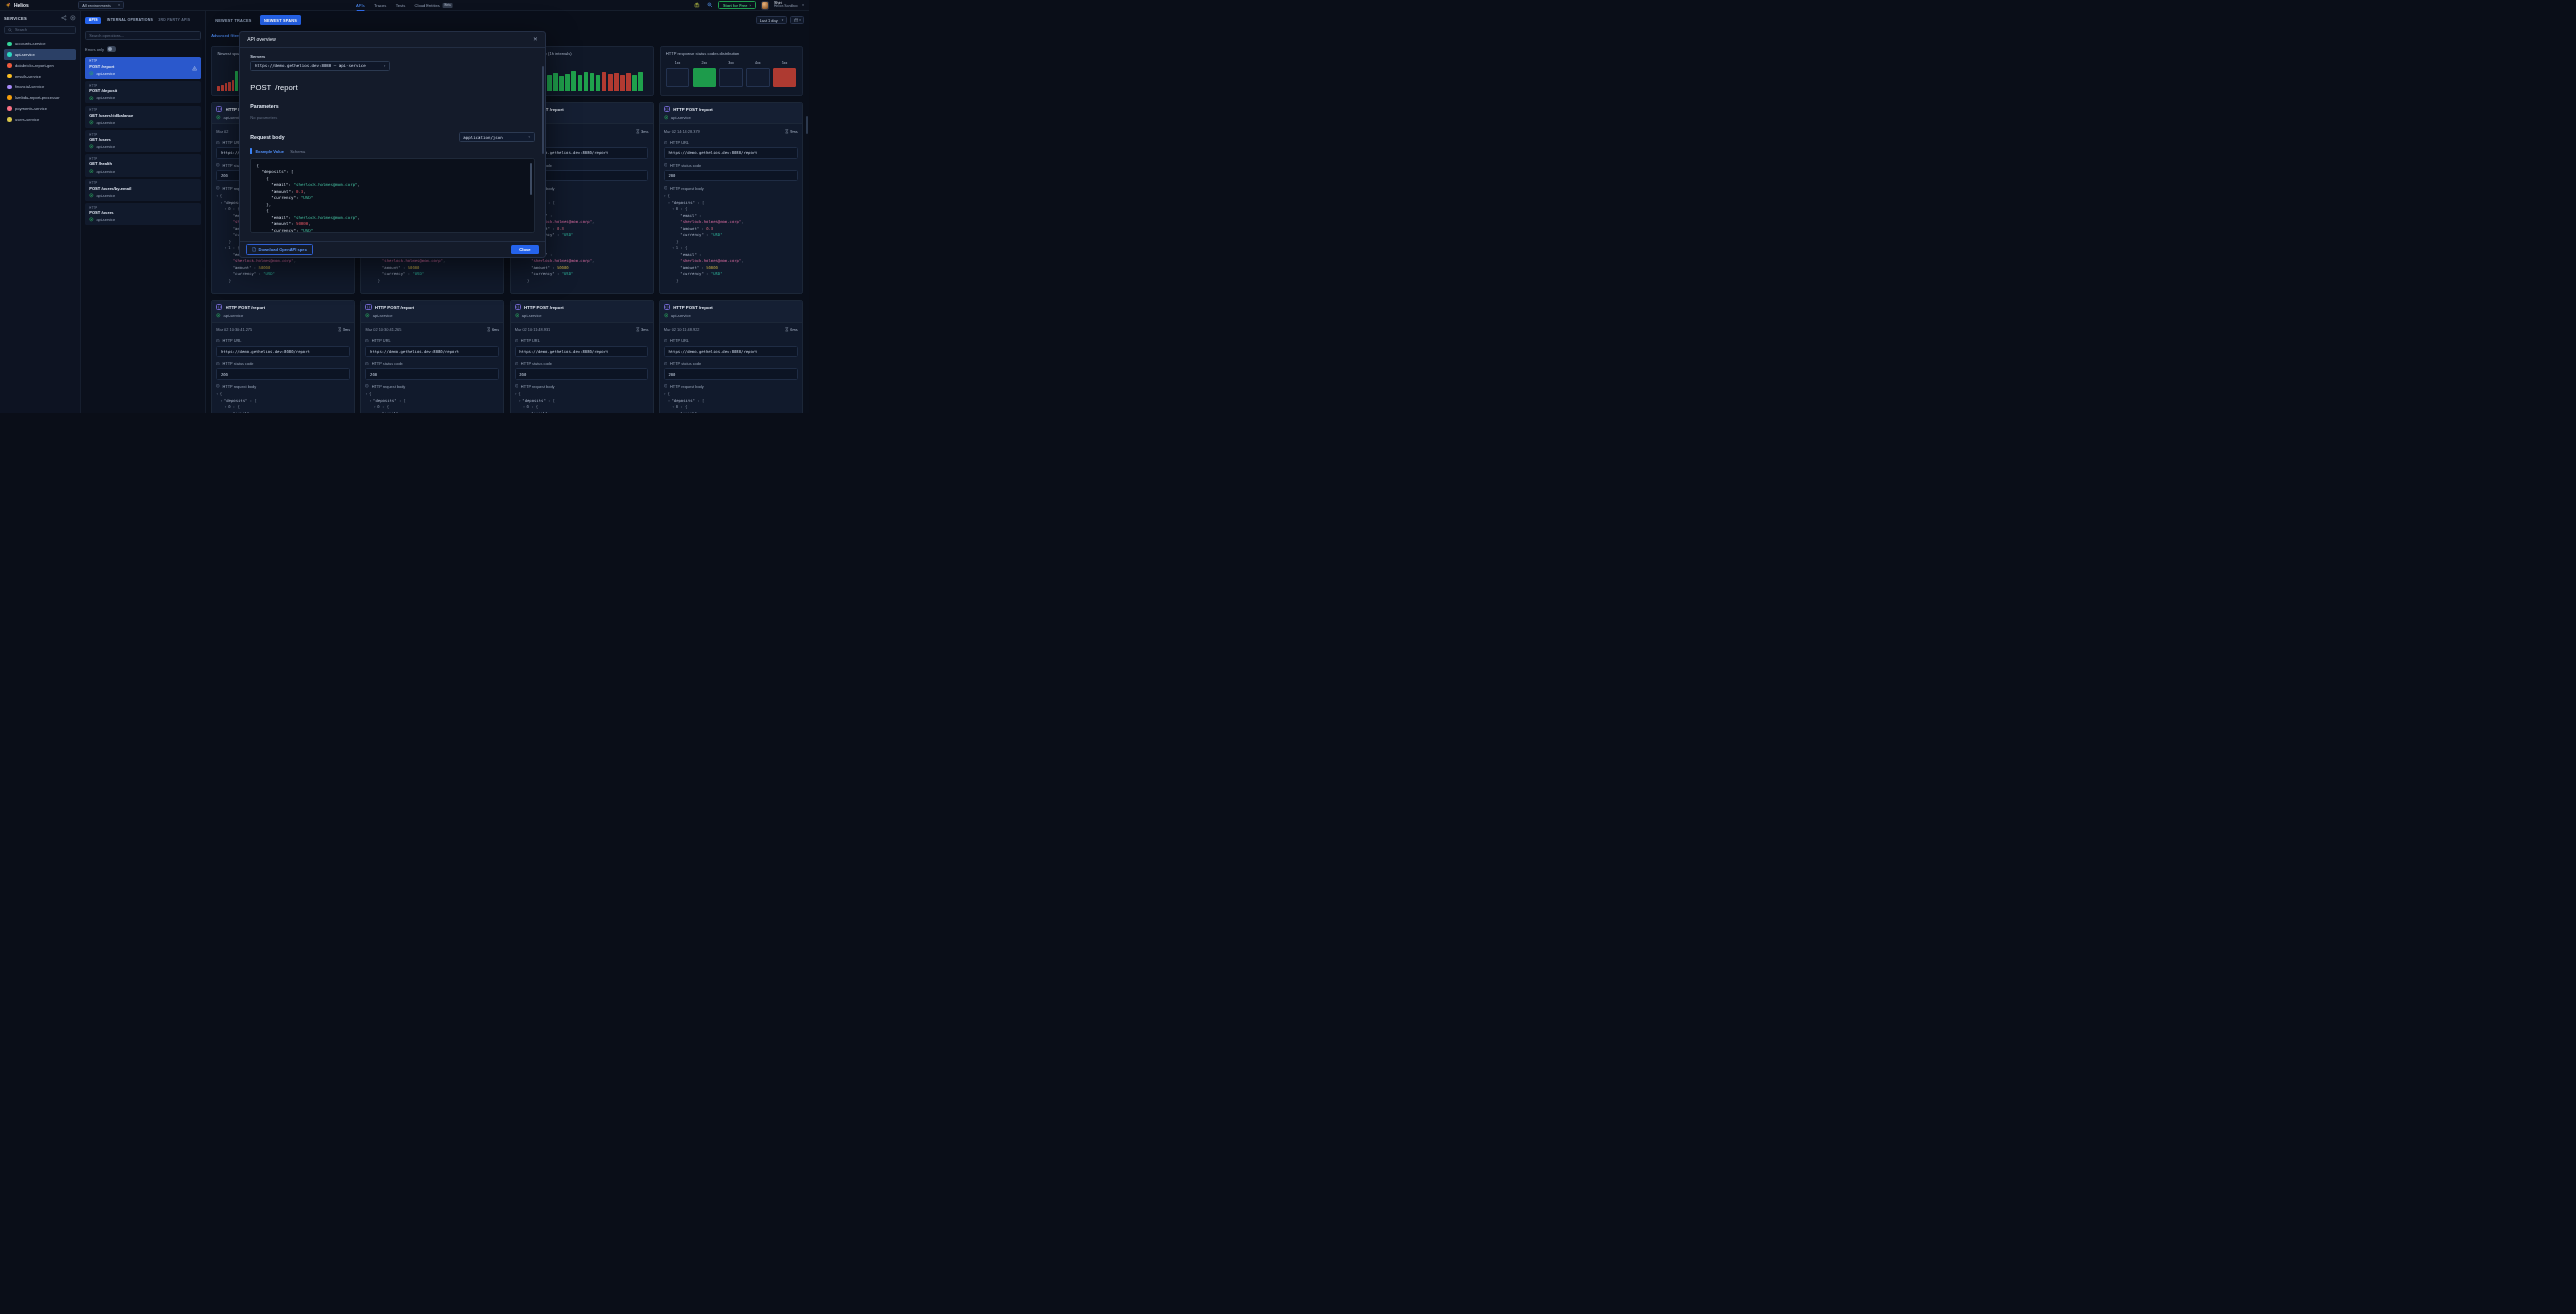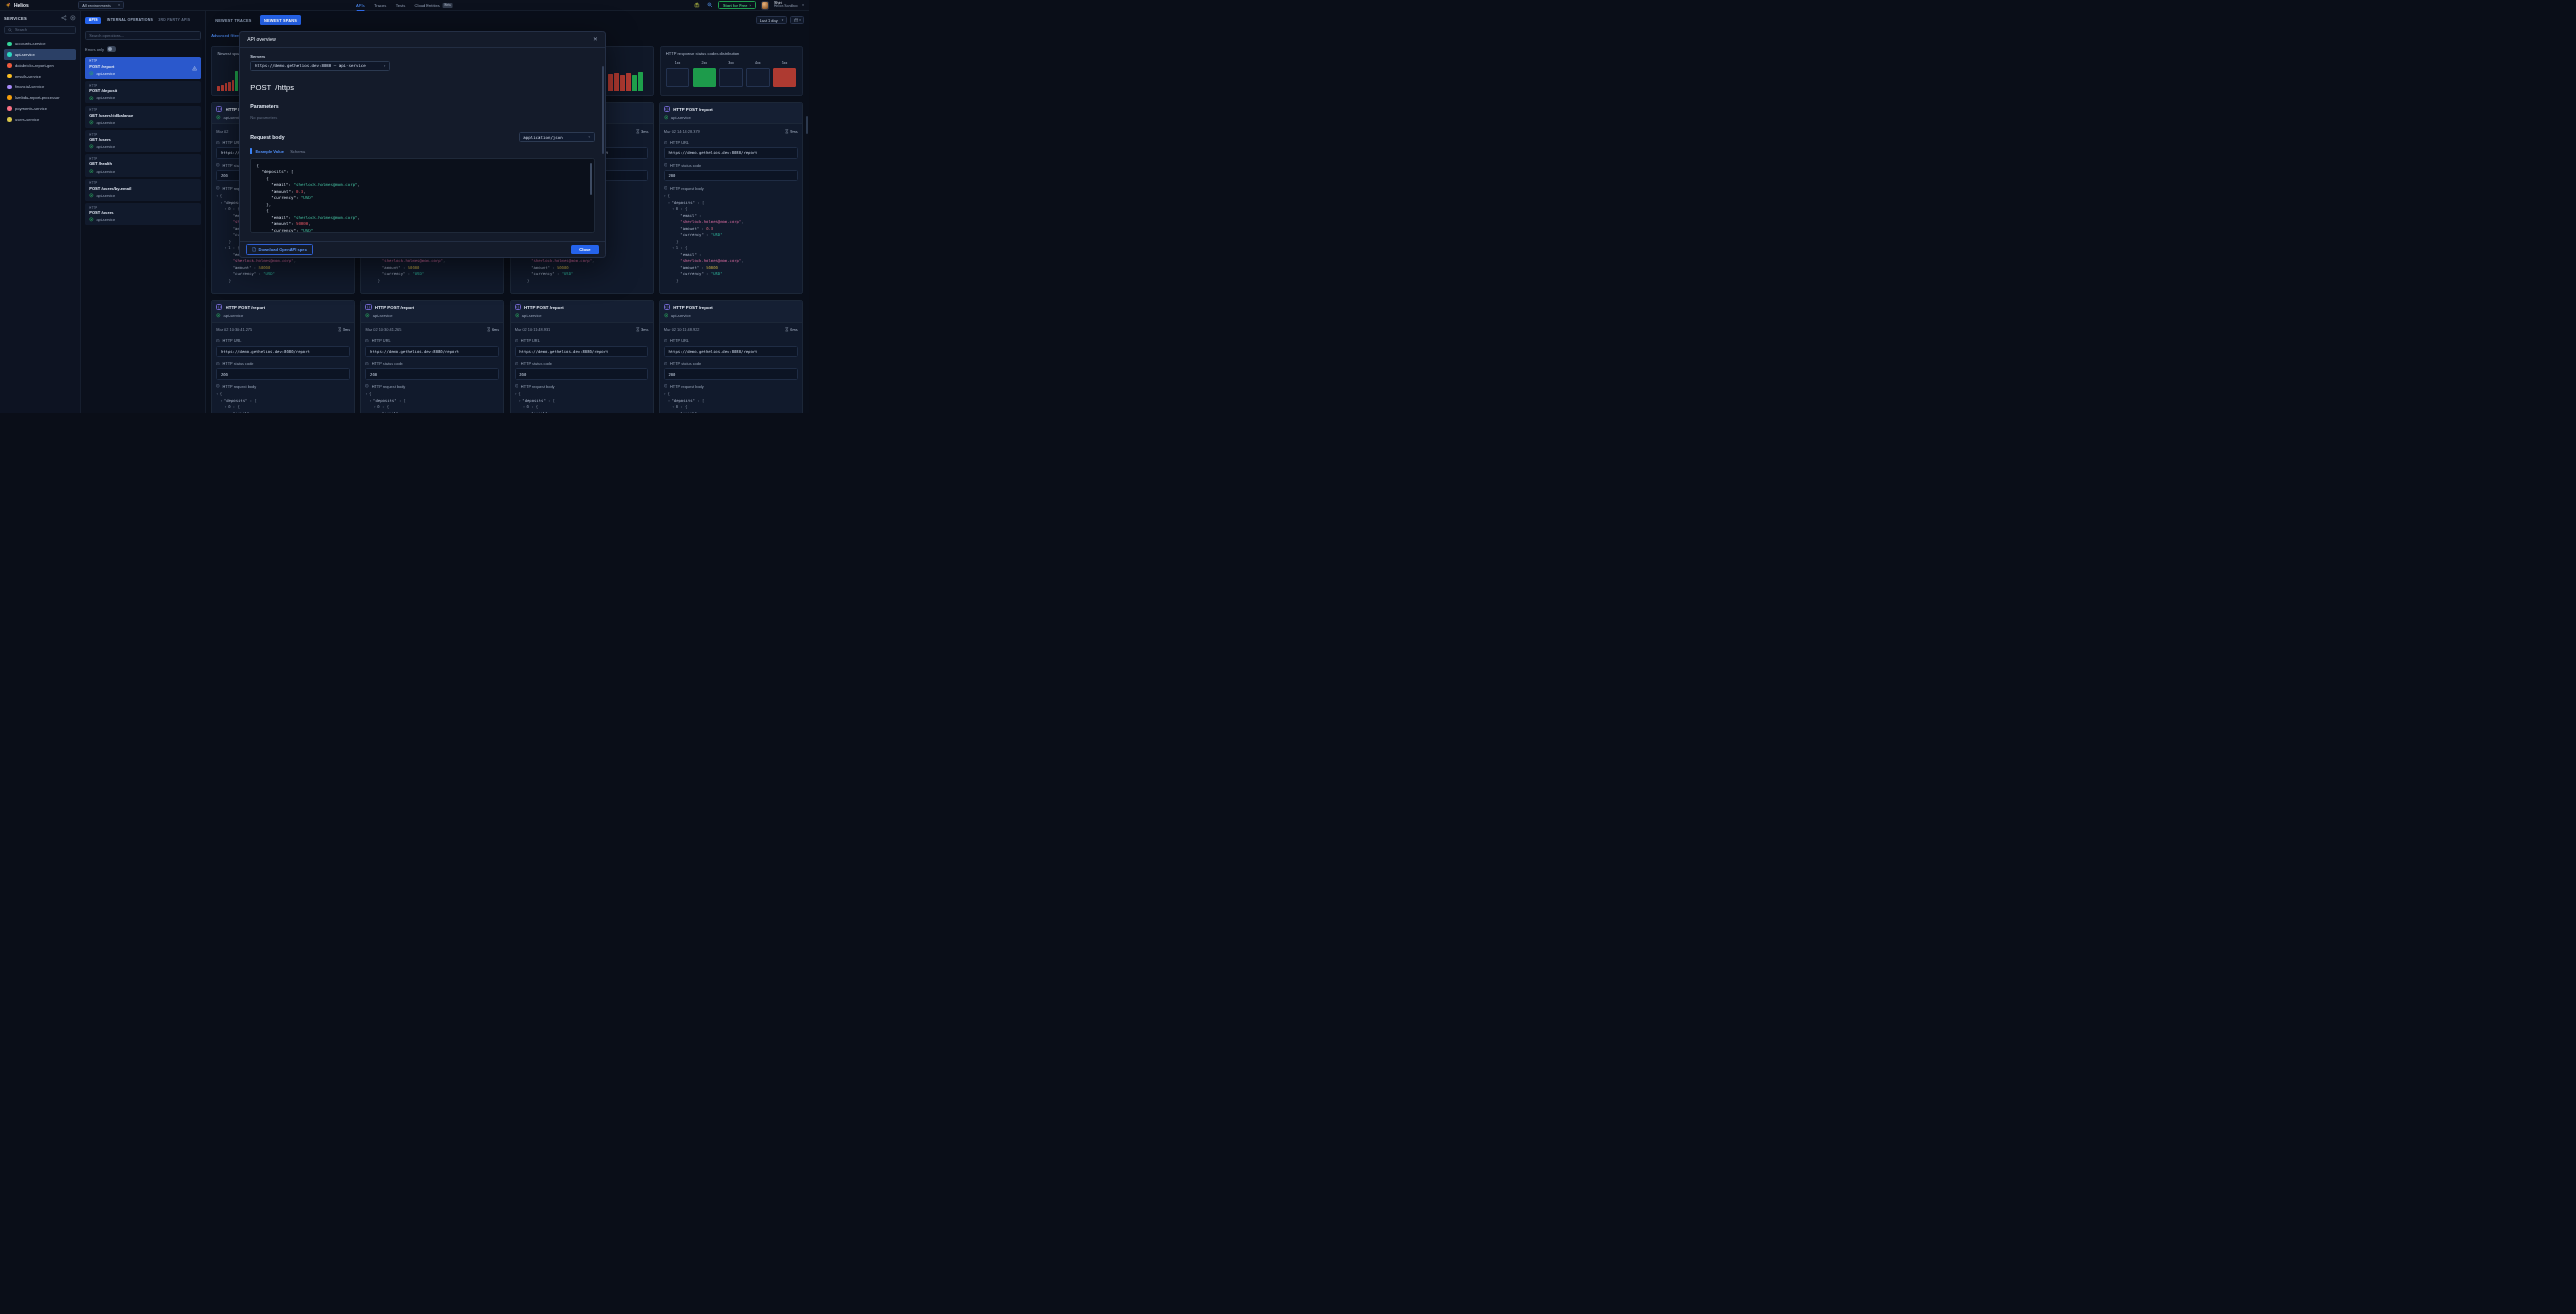--- a/index.html
+++ b/index.html
@@ -92,21 +92,21 @@
   .dur{margin-left:auto;display:flex;align-items:center;gap:1.5px;color:#aab6c9}
   .field{margin-top:4.1px;padding:0 4.1px}
   .field-label{display:flex;align-items:center;gap:2.6px;font-size:3.9px;color:#93a0b4}
   .field-value{margin-top:2.6px;background:#0c1424;border:0.5px solid #1f2c44;border-radius:1.5px;padding:2.1px 3.6px;font-family:"DejaVu Sans Mono",monospace;font-size:3.9px;color:#c6d1e2;white-space:nowrap;overflow:hidden}
   .jtree{margin-top:2.6px;font-family:"DejaVu Sans Mono",monospace;font-size:3.9px;line-height:6.5px}
   .jline{white-space:pre}
   .jarrow{color:#5e6b80;margin-right:1.5px;font-size:3.4px;cursor:pointer}
   .tok-k{color:#a9b4c8}.tok-p{color:#7c8799}.tok-ix{color:#8d98ab}
   .tok-sp{color:#d66a9f}.tok-st{color:#2fbda1}.tok-ny{color:#c9ad45}.tok-nr{color:#dd6f83}
   
-  .modal{position:absolute;left:239px;top:31px;width:367px;height:227px;background:#141b2a;border:0.5px solid #242f45;border-radius:3.1px;z-index:50;box-shadow:0 9.3px 31px rgba(0,0,0,.55);display:flex;flex-direction:column}
+  .modal{position:absolute;left:239px;top:31px;width:307px;height:227px;background:#141b2a;border:0.5px solid #242f45;border-radius:3.1px;z-index:50;box-shadow:0 9.3px 31px rgba(0,0,0,.55);display:flex;flex-direction:column}
   .modal-head{height:15.5px;flex:none;display:flex;align-items:center;padding:0 7.2px;border-bottom:0.5px solid #222d42}
   .modal-title{font-size:4.9px;color:#dee5f0}
   .modal-close{margin-left:auto;color:#8d99ad;font-size:5.7px;cursor:pointer}
   .modal-body{flex:1;padding:6.2px 10.3px;position:relative;overflow:hidden}
   .srv-label{font-size:4.1px;font-weight:700;color:#c6cfdd}
   .srv-select{margin-top:2.6px;width:140px;height:9.3px;display:flex;justify-content:space-between;align-items:center;background:#0f1728;border:0.5px solid #2b3950;border-radius:1.5px;color:#d3dced;padding:0 3.6px;font-size:4.1px;cursor:pointer}
   .endpoint{margin-top:12.4px;font-size:7.7px;color:#e8edf5;font-weight:400;display:flex;gap:4.1px}
   .sec-title{margin-top:11.4px;font-size:5.2px;font-weight:700;color:#dfe6f0}
   .no-params{margin-top:5.7px;font-size:4.1px;color:#5f6b7f}
   .req-row{margin-top:12.4px;display:flex;align-items:center}
@@ -1051,21 +1051,21 @@
       <span class="modal-close">✕</span>
     </div>
     <div class="modal-body">
       <div class="srv-label">Servers</div>
       <div class="srv-select mono">
         <span>https://demo.gethelios.dev:8080 — api-service</span>
         <span class="chev">▾</span>
       </div>
       <div class="endpoint">
         <span>POST</span>
-        <span>/https</span>
+        <span>/report</span>
       </div>
       <div class="sec-title">Parameters</div>
       <div class="no-params">No parameters</div>
       <div class="req-row">
         <span class="sec-title" style="margin-top:0">Request body</span>
         <div class="ct-select mono">
           <span>application/json</span>
           <span class="chev">▾</span>
         </div>
       </div>

